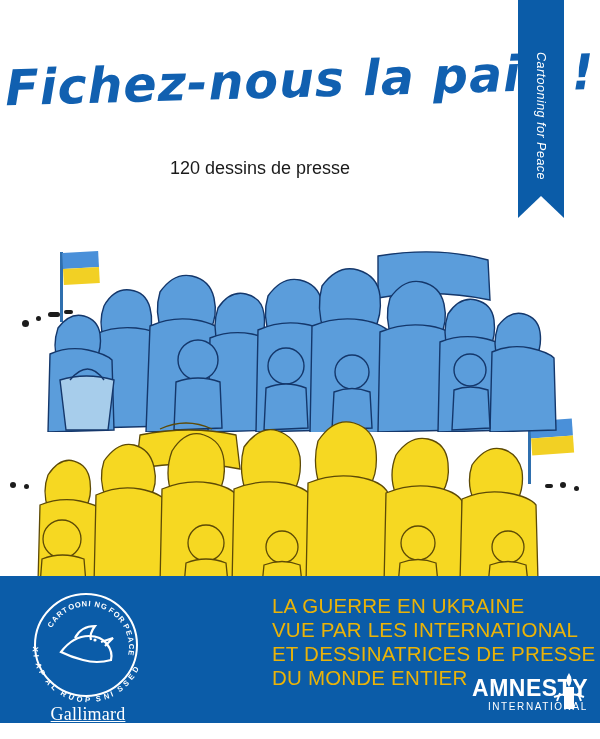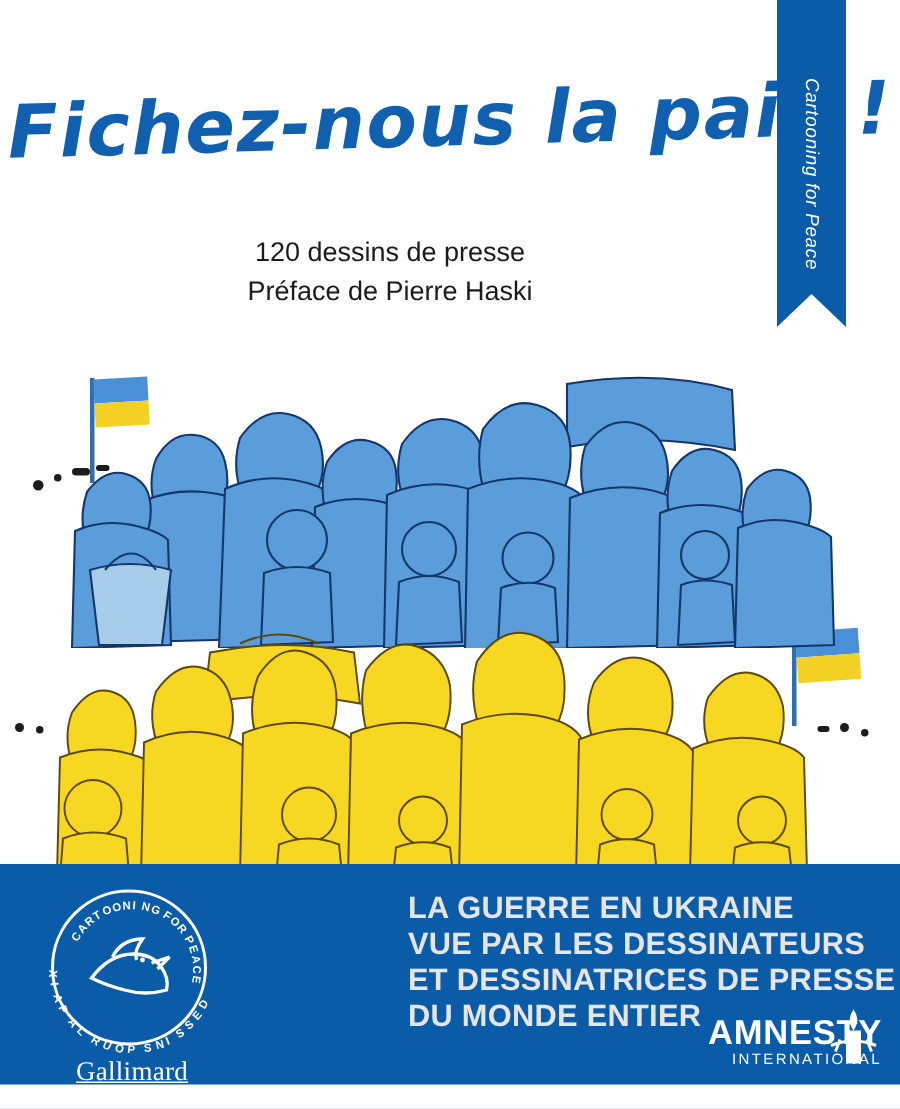--- a/index.html
+++ b/index.html
@@ -148,22 +148,22 @@
     bottom: 0;
     width: 600px;
     height: 16px;
     background: #ffffff;
   }
   .headline {
     position: absolute;
     left: 272px;
     top: 18px;
     width: 316px;
-    color: #e5e5e5;
-    font-weight: bold;
+    color: #eab308;
+    font-weight: normal;
     font-size: 20.5px;
     line-height: 24px;
     letter-spacing: 0.2px;
   }
   .headline div { white-space: nowrap; }
 
   
   .cfp-logo {
     position: absolute;
     left: 34px;
@@ -240,21 +240,20 @@
 <div class="cover">
 
   <div class="ribbon">
     <div class="ribbon-text">Cartooning for Peace</div>
   </div>
 
   <div class="title">Fichez-nous la paix !</div>
 
   <div class="subtitle-block">
     <div class="subtitle-1">120 dessins de presse</div>
-    <div class="subtitle-2">Préface de Pierre Haski</div>
   </div>
 
   <div class="illustration">
 
     <div class="speck" style="left:22px; top:88px; width:7px; height:7px;"></div>
     <div class="speck" style="left:36px; top:84px; width:5px; height:5px;"></div>
     <div class="speck" style="left:48px; top:80px; width:12px; height:5px; border-radius:3px;"></div>
     <div class="speck" style="left:64px; top:78px; width:9px; height:4px; border-radius:3px;"></div>
     <div class="speck" style="left:10px; top:250px; width:6px; height:6px;"></div>
     <div class="speck" style="left:24px; top:252px; width:5px; height:5px;"></div>
@@ -402,21 +401,21 @@
         <path d="M20 16 q6 -12 20 -12 q-6 8 -4 14" fill="none" stroke="#ffffff" stroke-width="2.2"></path>
         <path d="M46 20 l12 -4 l-8 8" fill="none" stroke="#ffffff" stroke-width="2.2"></path>
         <circle cx="40" cy="18" r="1.6" fill="#ffffff"></circle>
       </svg>
     </div>
 
     <div class="gallimard">Gallimard</div>
 
     <div class="headline">
       <div>LA GUERRE EN UKRAINE</div>
-      <div>VUE PAR LES DESSINATEURS</div>
+      <div>VUE PAR LES INTERNATIONAL</div>
       <div>ET DESSINATRICES DE PRESSE</div>
       <div>DU MONDE ENTIER</div>
     </div>
 
     <div class="amnesty">
       <div class="a1">AMNESTY</div>
       <div class="a2">INTERNATIONAL</div>
     </div>
     <svg class="amnesty-candle" viewBox="0 0 34 44">
       <rect x="12" y="16" width="10" height="22" fill="#ffffff"></rect>

